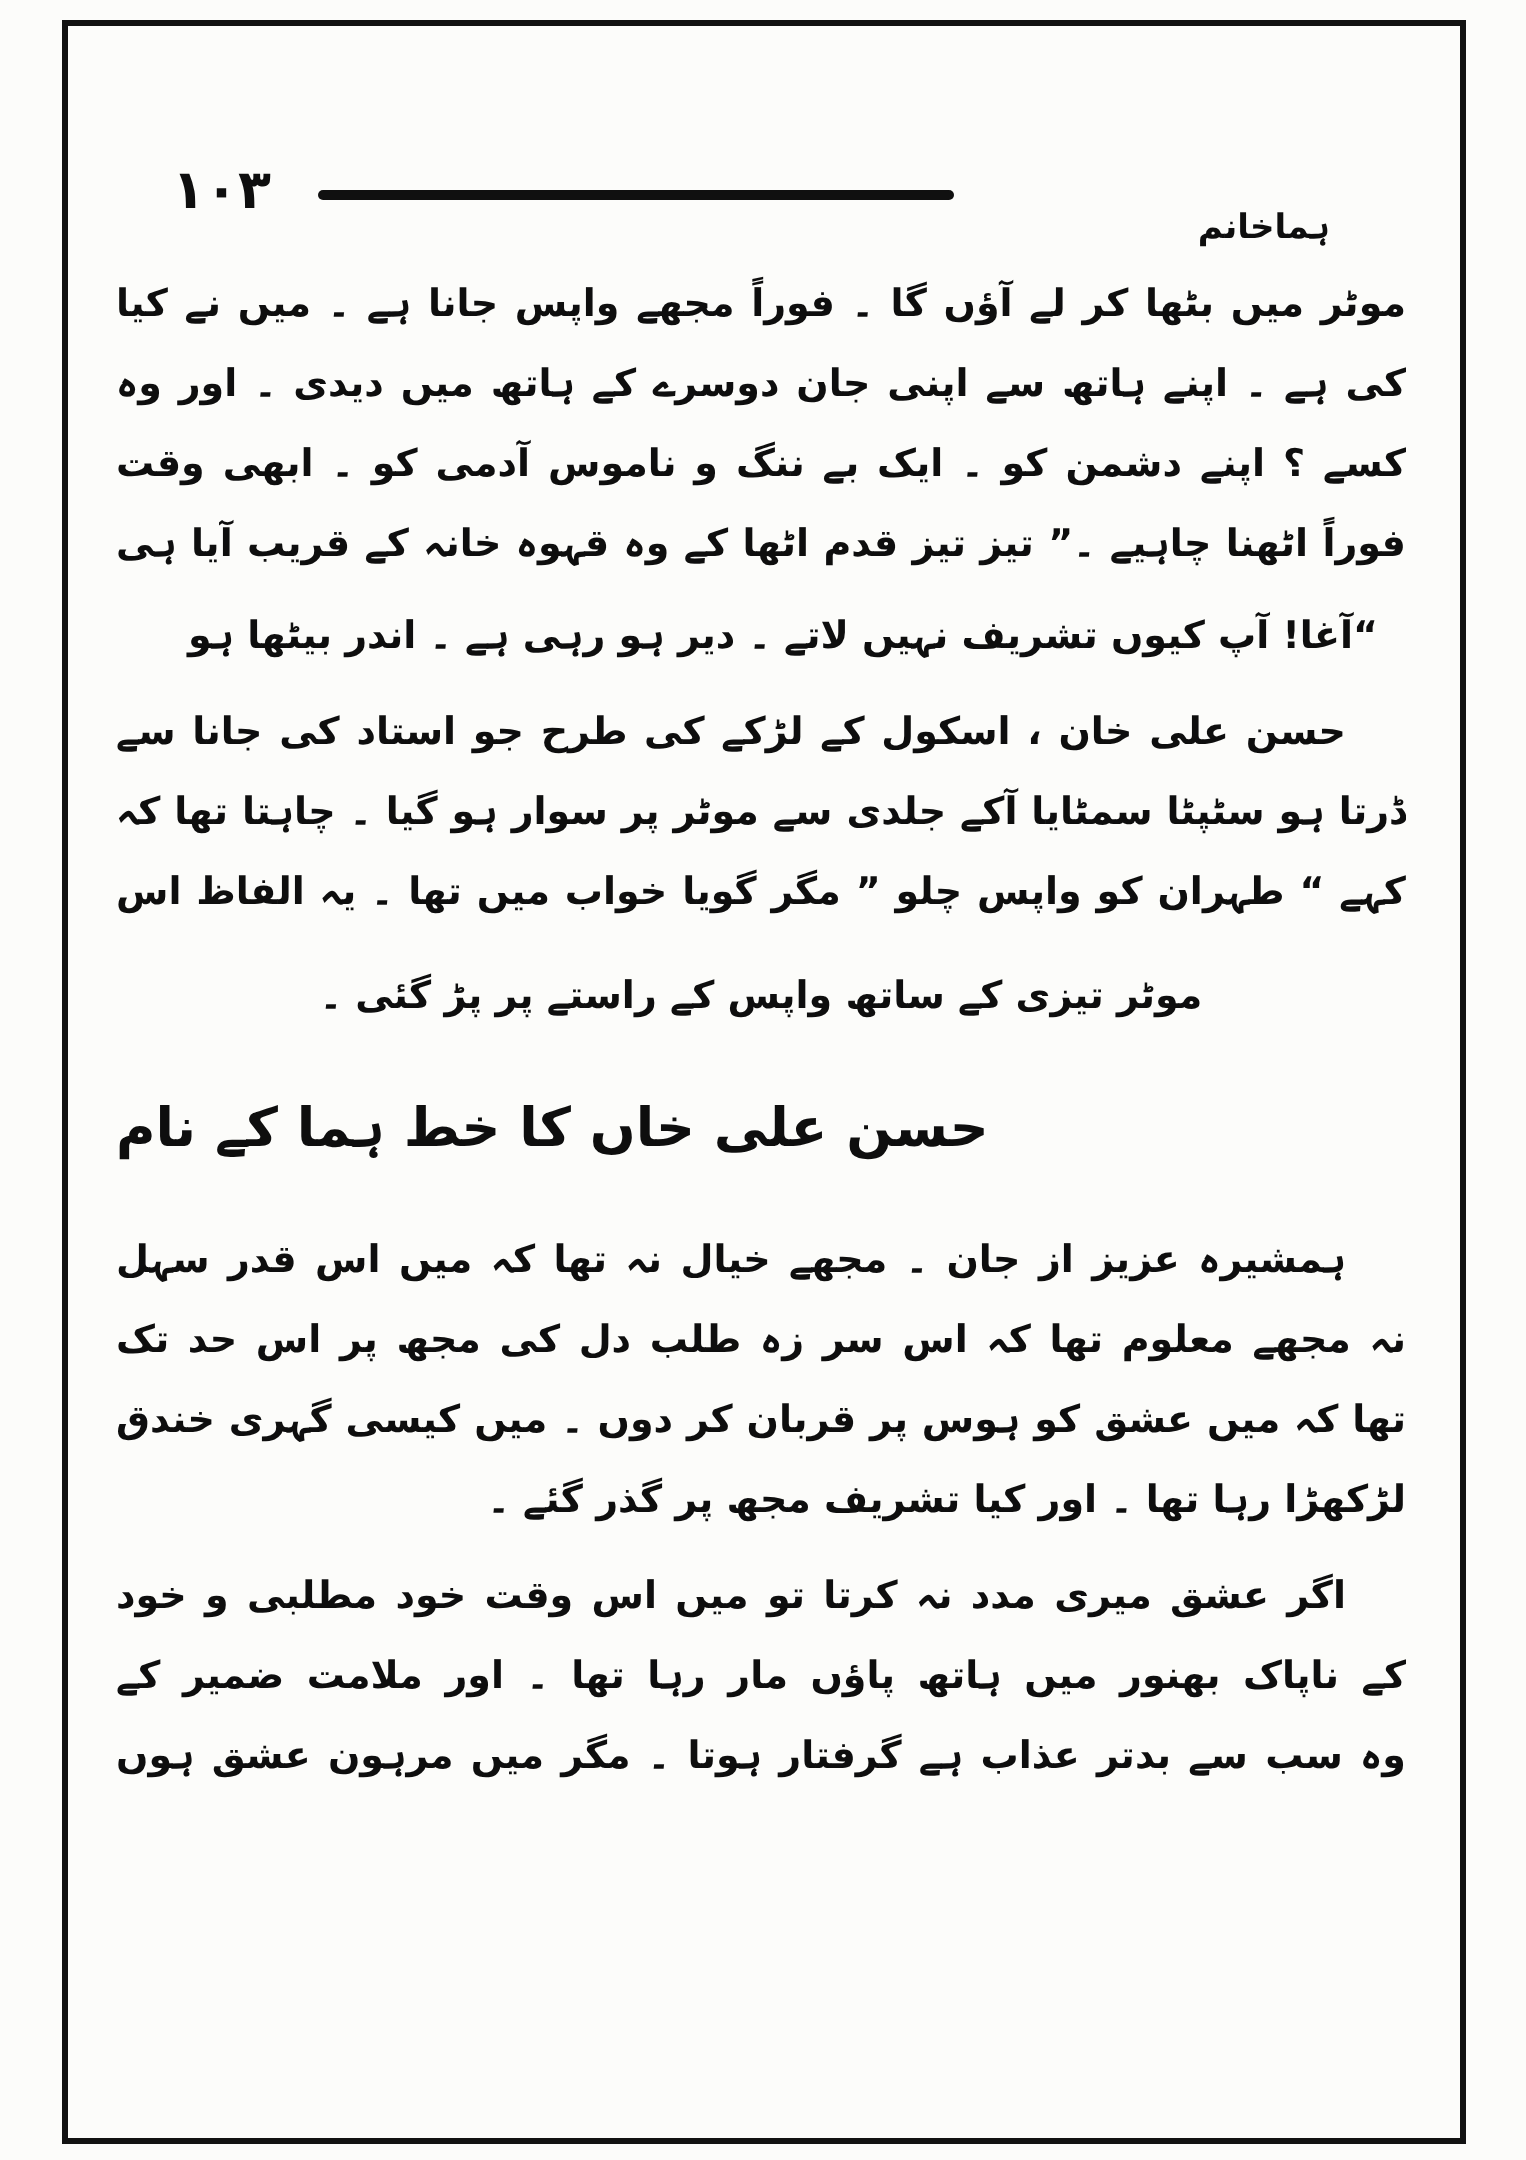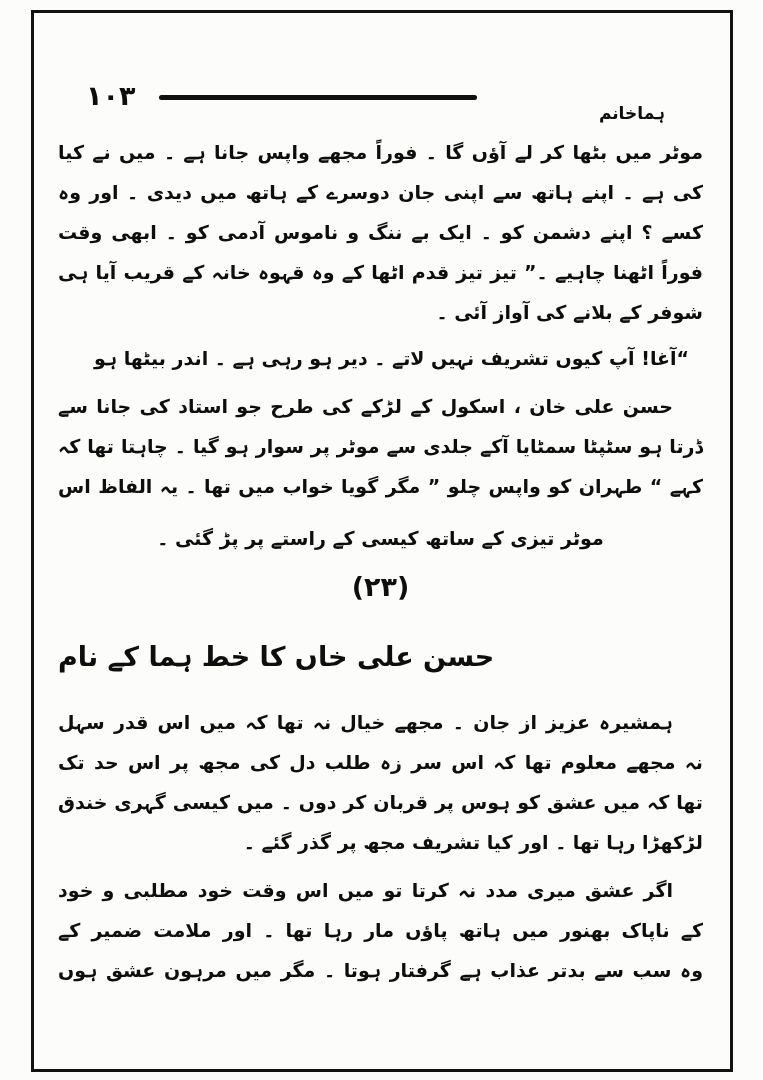--- a/index.html
+++ b/index.html
@@ -85,34 +85,32 @@
     <span class="header-rule"></span>
   </div>
 
   <div class="body-text">
 
     <div class="para">
       <div class="line">موٹر میں بٹھا کر لے آؤں گا ۔ فوراً مجھے واپس جانا ہے ۔ میں نے کیا حماقت</div>
       <div class="line">کی ہے ۔ اپنے ہاتھ سے اپنی جان دوسرے کے ہاتھ میں دیدی ۔ اور وہ بھی</div>
       <div class="line">کسے ؟ اپنے دشمن کو ۔ ایک بے ننگ و ناموس آدمی کو ۔ ابھی وقت نہیں گیا</div>
       <div class="line">فوراً اٹھنا چاہیے ۔” تیز تیز قدم اٹھا کے وہ قہوہ خانہ کے قریب آیا ہی تھا کہ</div>
-      <div class="line short">شوفر کے بلانے کی آواز آئی ۔</div>
     </div>
 
     <div class="line short dialogue">“آغا! آپ کیوں تشریف نہیں لاتے ۔ دیر ہو رہی ہے ۔ اندر بیٹھا ہو جائیگا”</div>
 
     <div class="para">
       <div class="line indent">حسن علی خان ، اسکول کے لڑکے کی طرح جو استاد کی جانا سے</div>
       <div class="line">ڈرتا ہو سٹپٹا سمٹایا آکے جلدی سے موٹر پر سوار ہو گیا ۔ چاہتا تھا کہ شوفر سے</div>
       <div class="line">کہے “ طہران کو واپس چلو ” مگر گویا خواب میں تھا ۔ یہ الفاظ اس کی زبان</div>
     </div>
 
-    <div class="line center closing-line">موٹر تیزی کے ساتھ کیسی کے راستے پر پڑ گئی ۔</div>
+    <div class="line center closing-line">موٹر تیزی کے ساتھ واپس کے راستے پر پڑ گئی ۔</div>
 
-    <div class="section-number">(۲۳)</div>
 
     <div class="letter-heading">حسن علی خاں کا خط ہما کے نام</div>
 
     <div class="para">
       <div class="line indent">ہمشیرہ عزیز از جان ۔ مجھے خیال نہ تھا کہ میں اس قدر سہل انگار ہوں</div>
       <div class="line">نہ مجھے معلوم تھا کہ اس سر زہ طلب دل کی مجھ پر اس حد تک حکومت ہو گئی قریب</div>
       <div class="line">تھا کہ میں عشق کو ہوس پر قربان کر دوں ۔ میں کیسی گہری خندق کے کنارے</div>
       <div class="line short">لڑکھڑا رہا تھا ۔ اور کیا تشریف مجھ پر گذر گئے ۔</div>
     </div>
 

